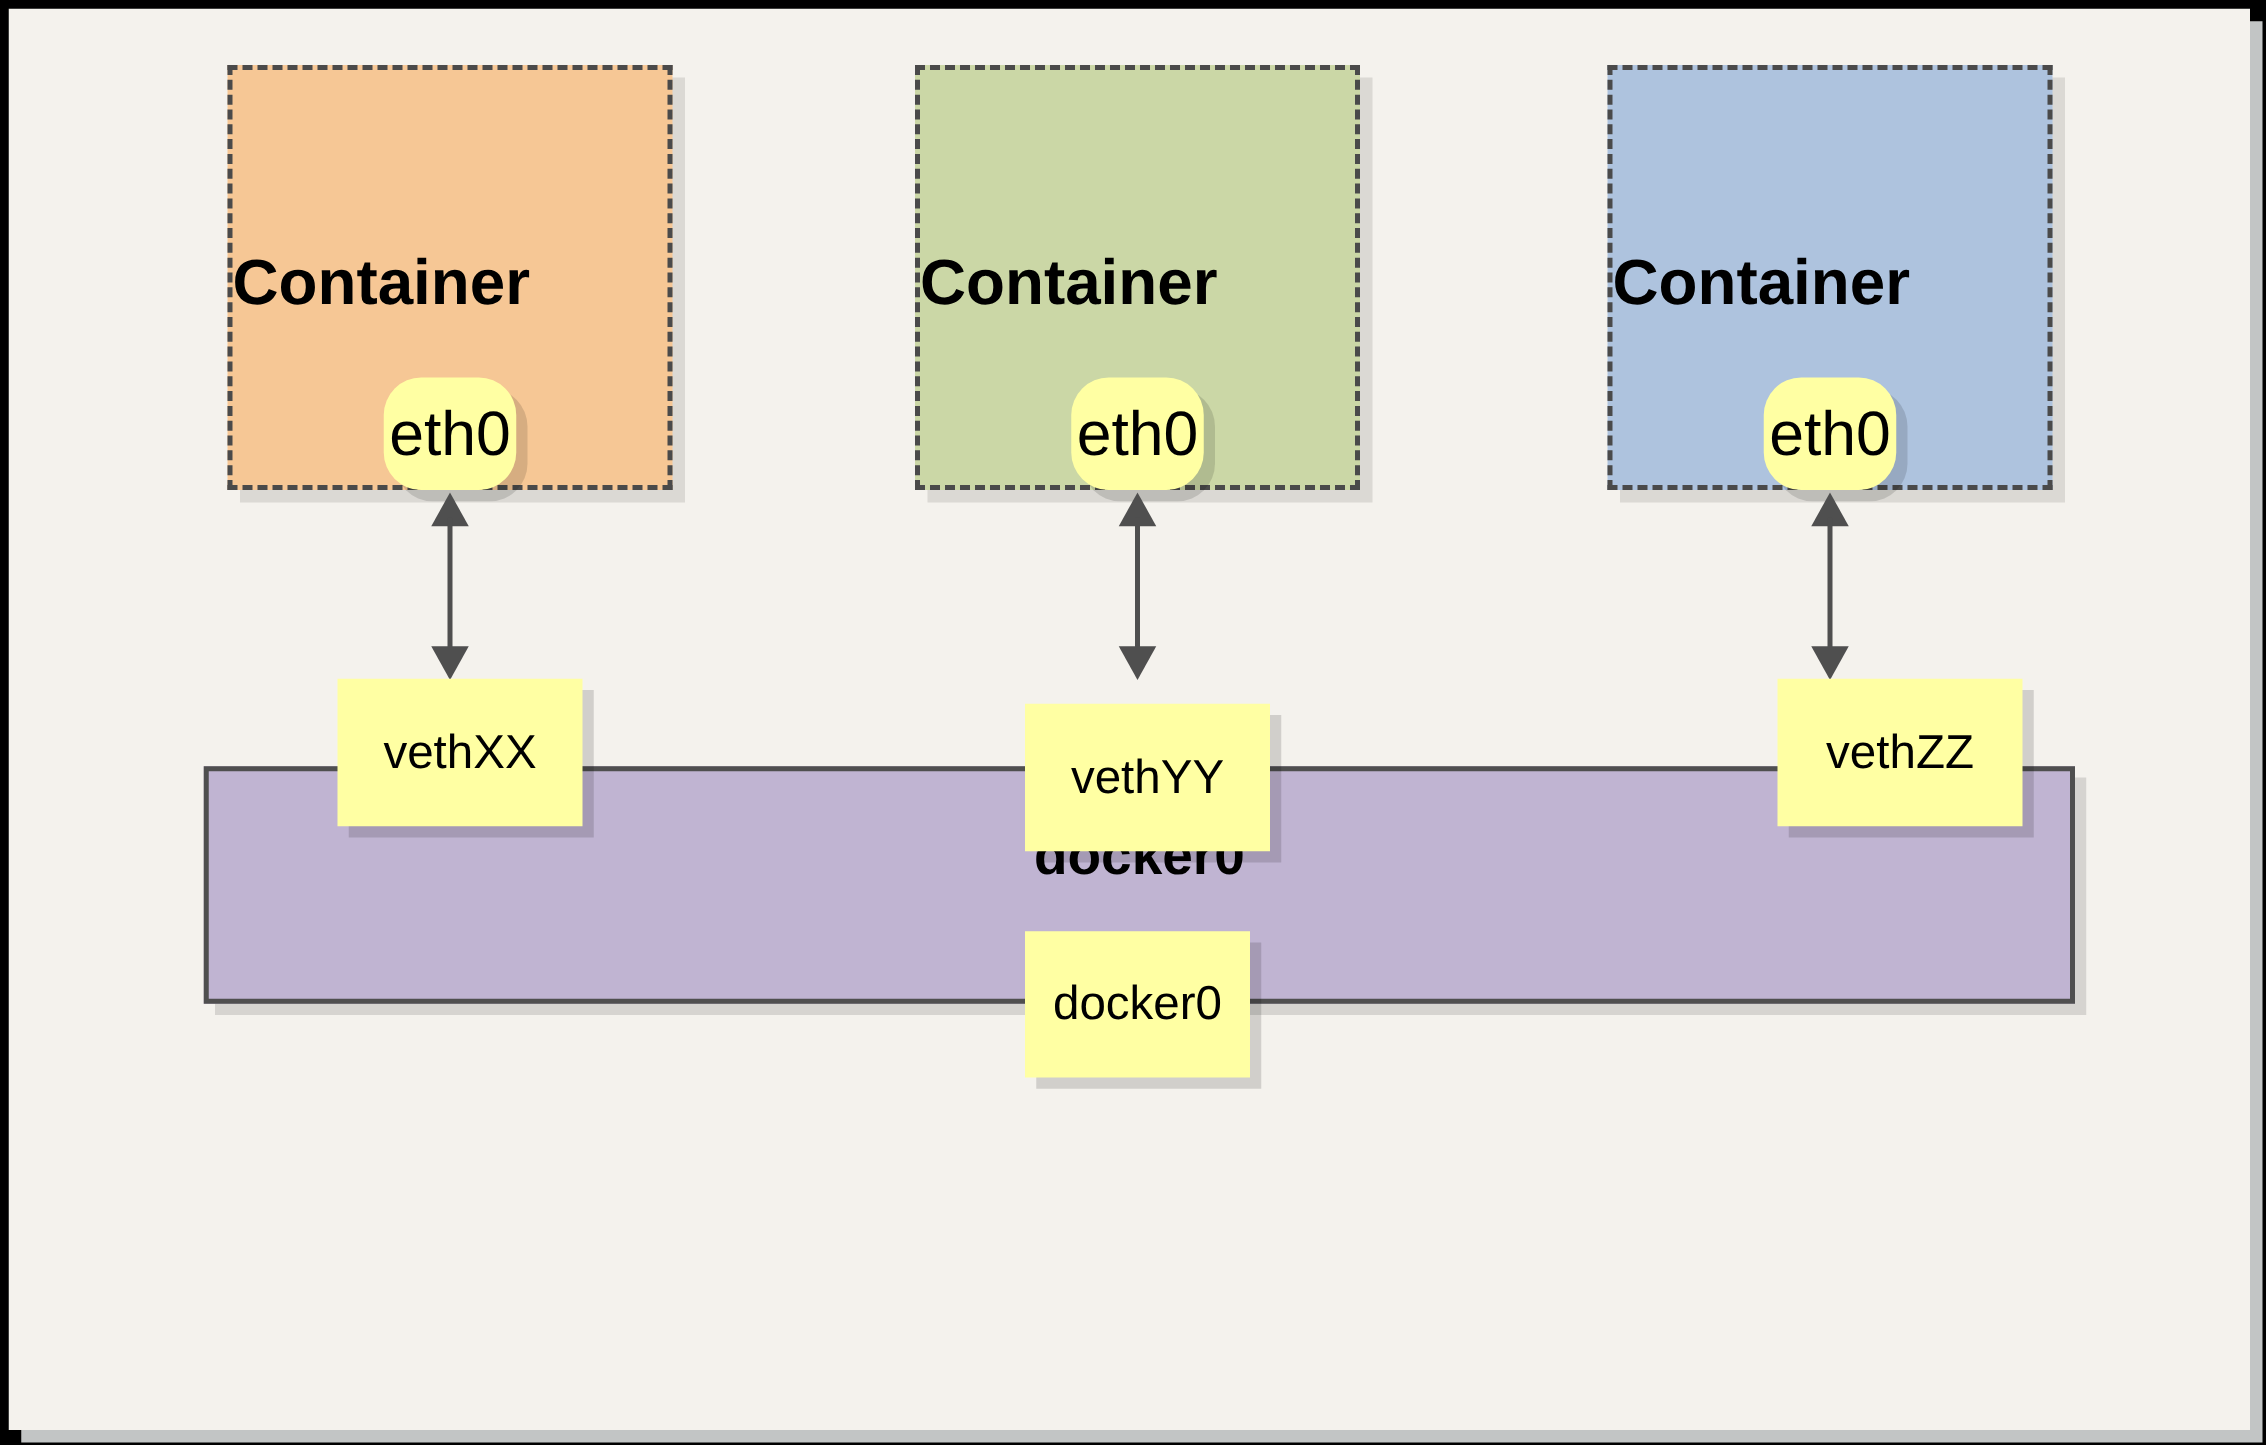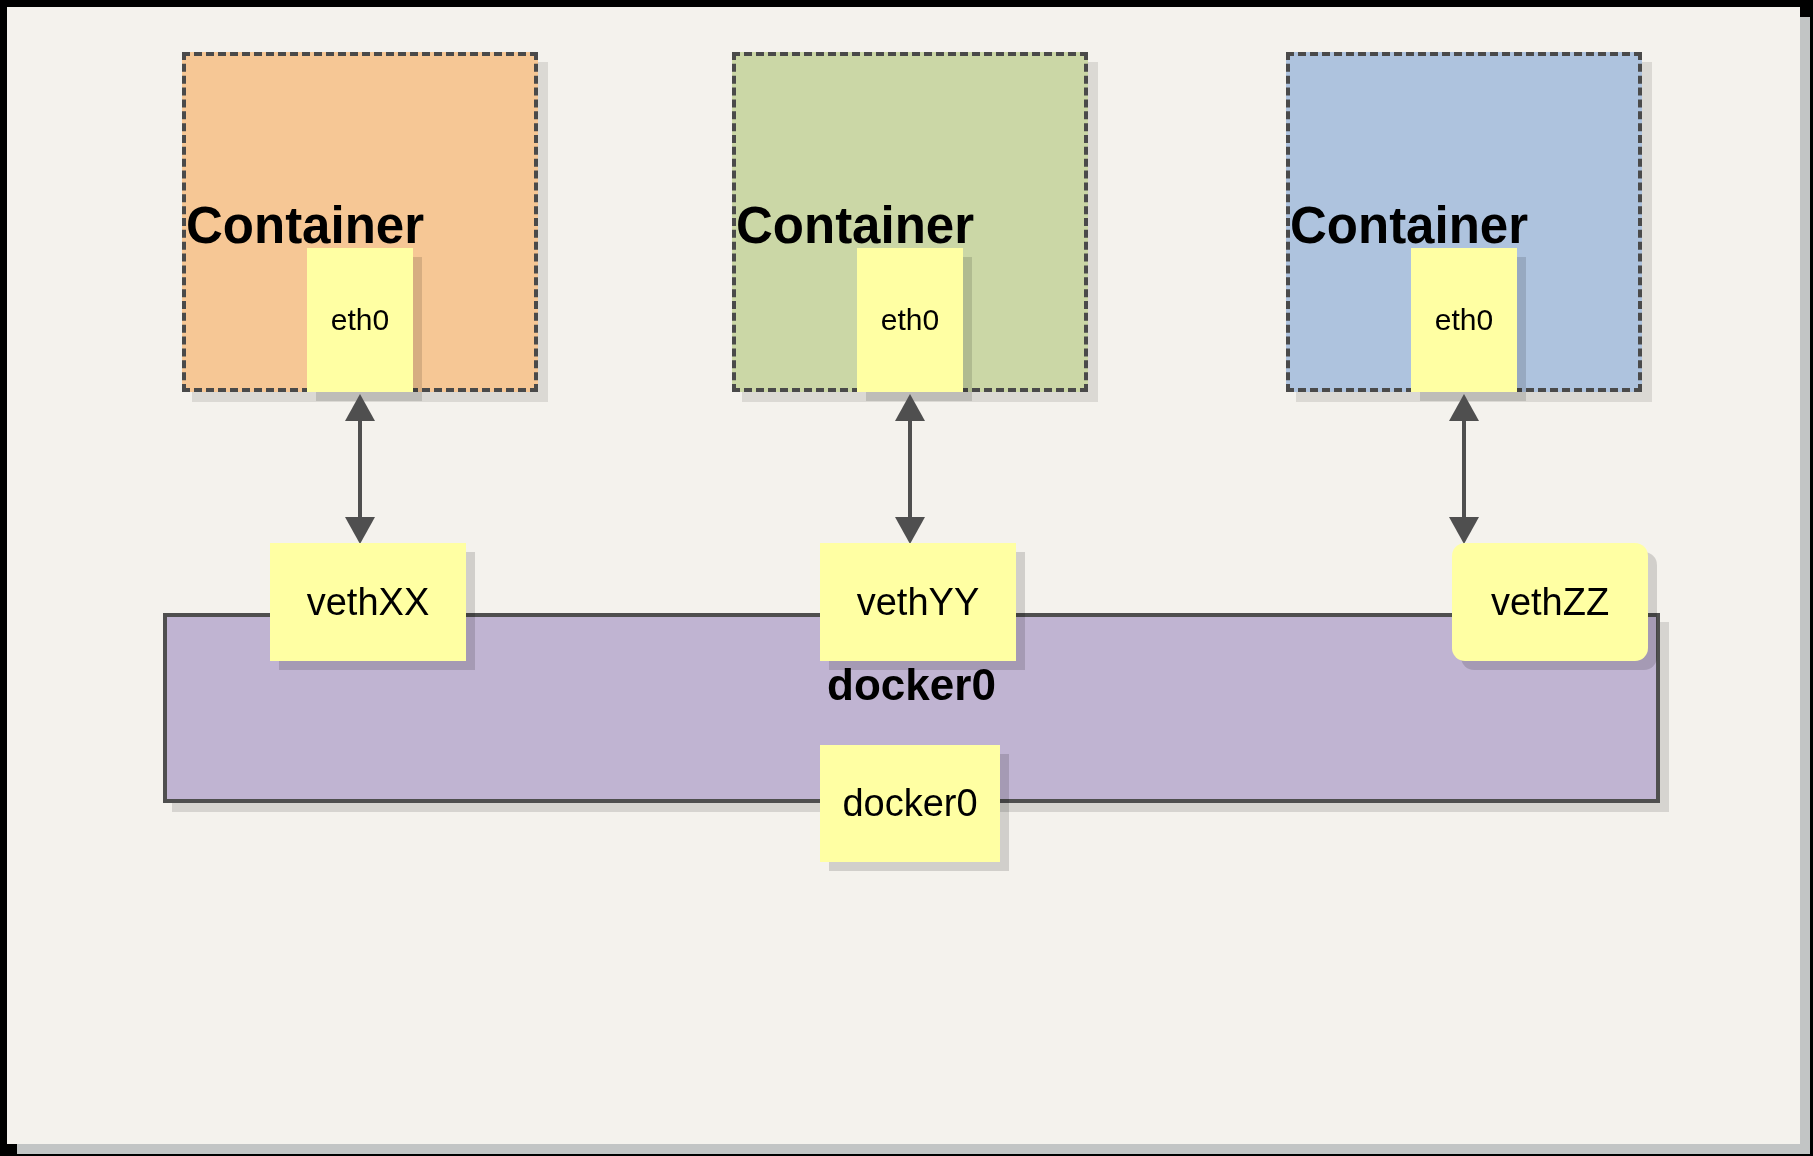--- a/index.html
+++ b/index.html
@@ -49,27 +49,28 @@
     font-size: 51px;
     font-weight: bold;
     letter-spacing: 0px;
   }
 
   .eth-box {
     position: absolute;
     left: calc(50% - 53px);
     bottom: -4px;
     width: 106px;
-    height: 144px;
+    height: 90px;
     background: #FFFFA3;
     box-shadow: 9px 9px 0 rgba(0,0,0,0.13);
     display: flex;
     align-items: center;
     justify-content: center;
-    font-size: 30px;
+    font-size: 50px;
+    border-radius: 30px;
   }
 
   
   .arrow {
     position: absolute;
     top: 394px;
     width: 30px;
     height: 150px;
     z-index: 2;
   }
@@ -125,22 +126,22 @@
     height: 118px;
     background: #FFFFA3;
     box-shadow: 9px 9px 0 rgba(0,0,0,0.14);
     display: flex;
     align-items: center;
     justify-content: center;
     font-size: 38px;
     z-index: 3;
   }
   .veth-box.v1 { left: 270px; }
-  .veth-box.v2 { left: 820px; }
-  .veth-box.v3 { left: 1452px; border-radius: 13px; }
+  .veth-box.v2 { left: 820px; margin-top: 20px; }
+  .veth-box.v3 { left: 1422px; }
 
   .docker0-box {
     position: absolute;
     left: 820px;
     top: 745px;
     width: 180px;
     height: 117px;
     background: #FFFFA3;
     box-shadow: 9px 9px 0 rgba(0,0,0,0.14);
     display: flex;

